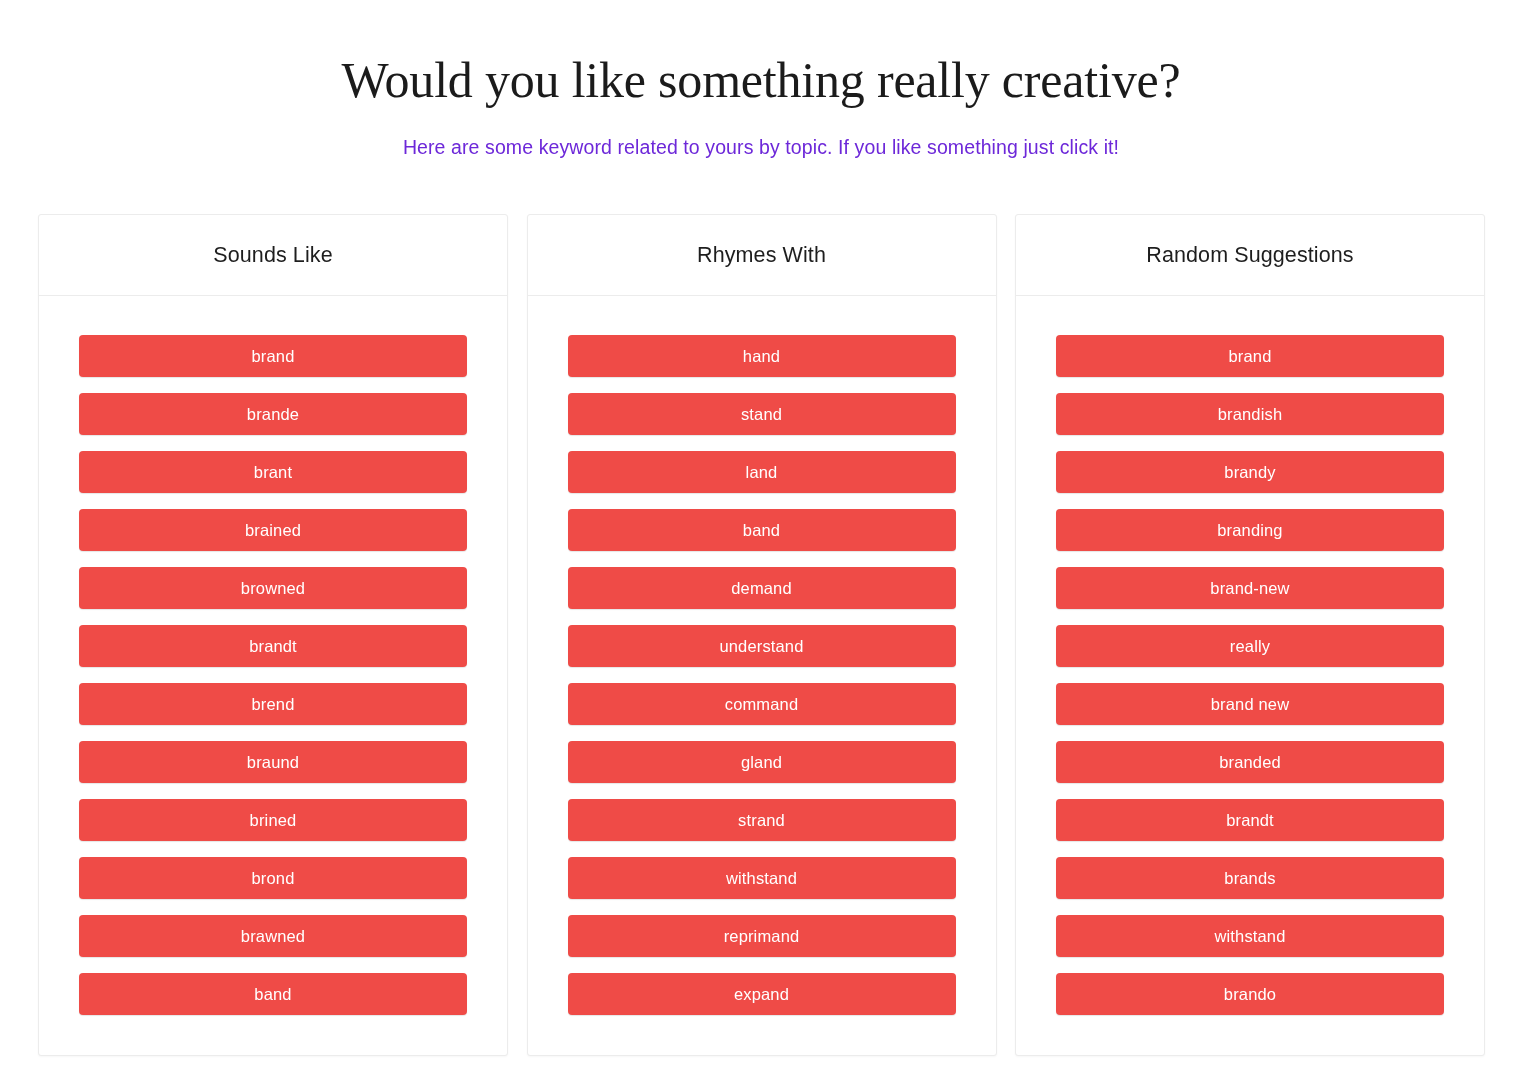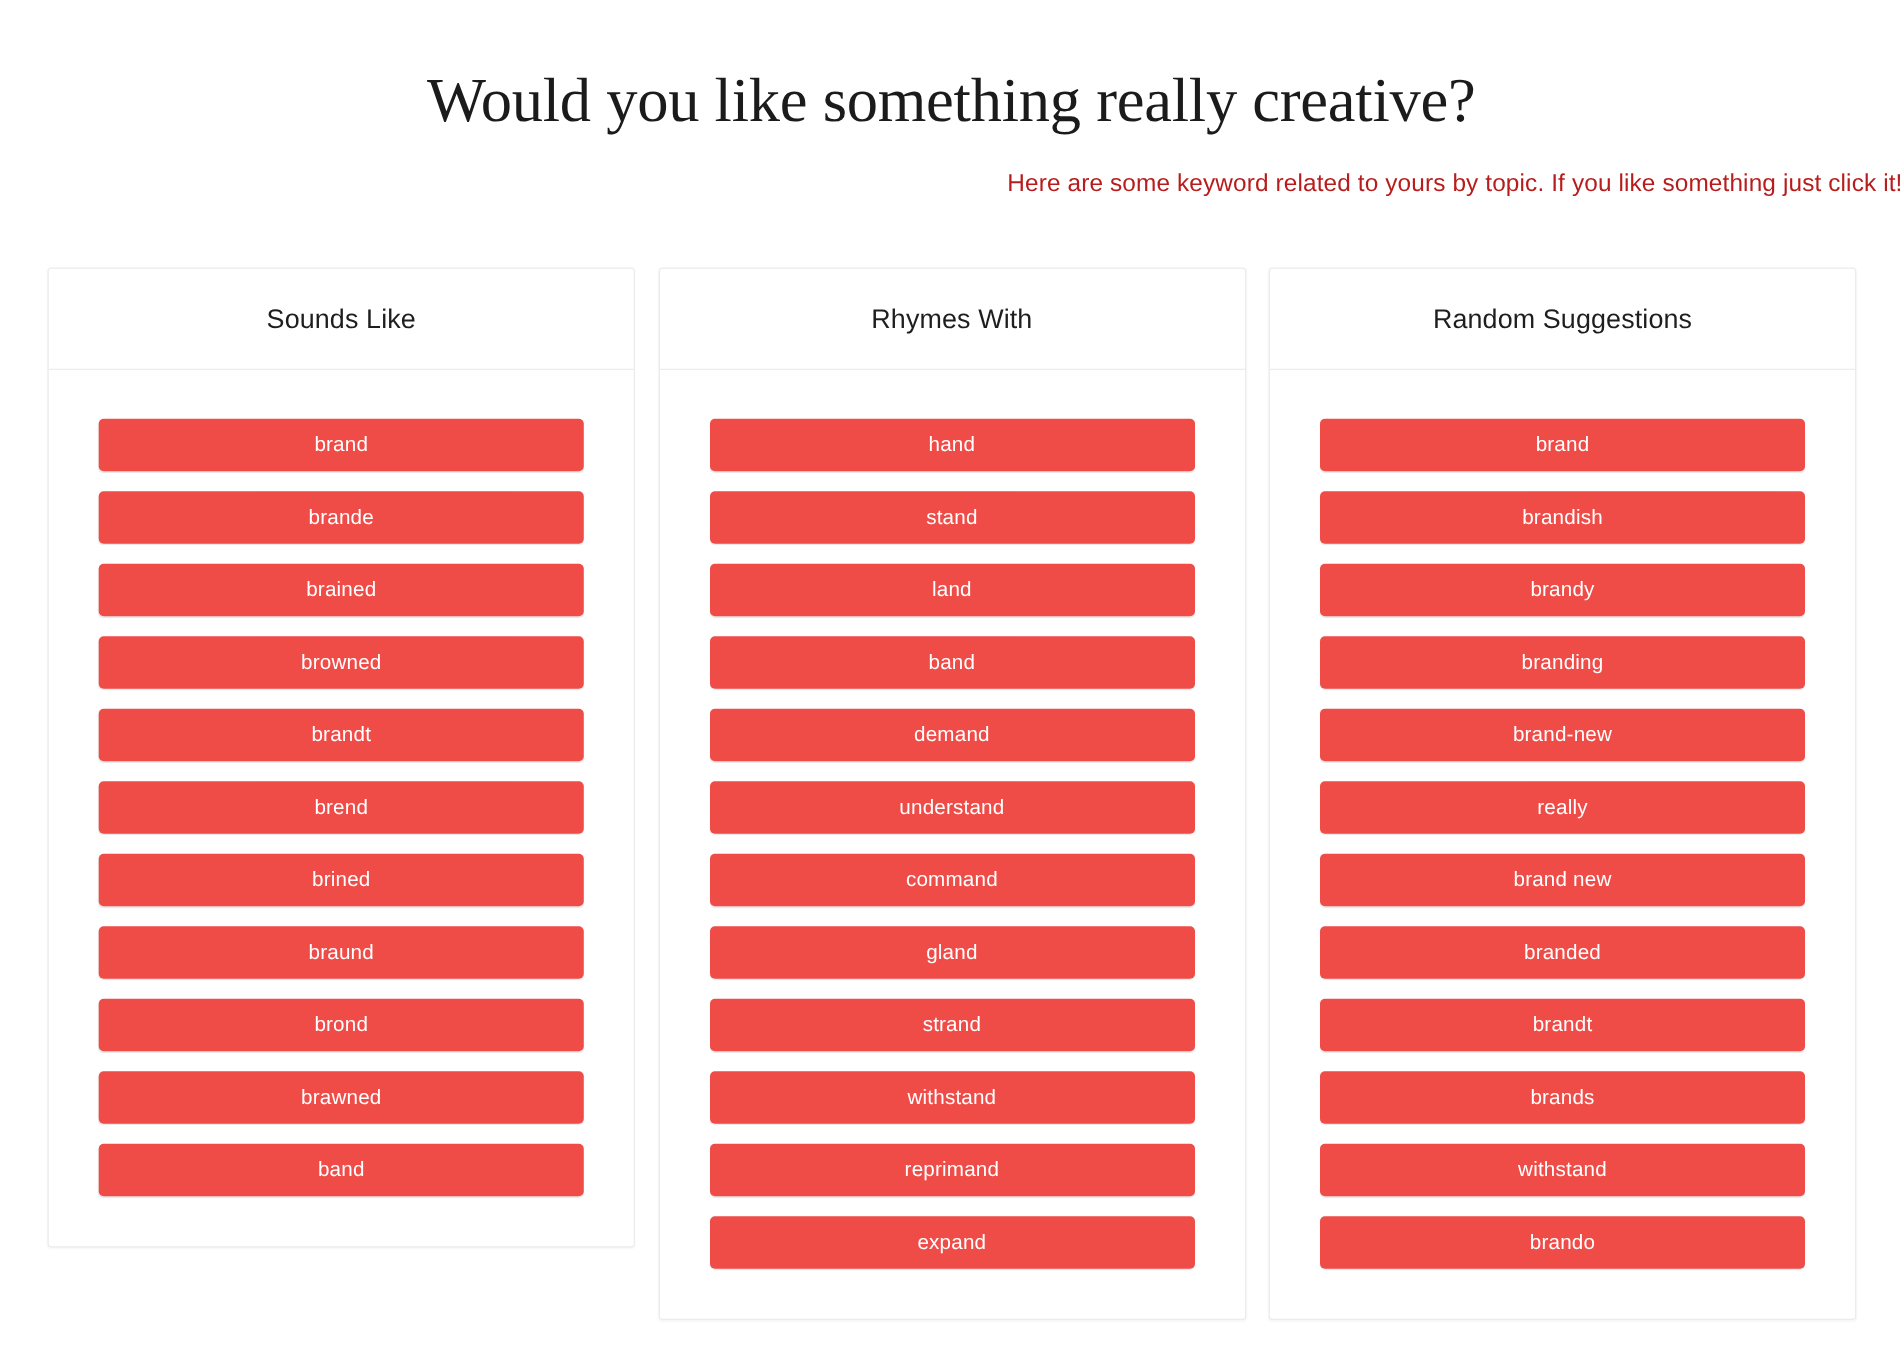--- a/index.html
+++ b/index.html
@@ -34,25 +34,24 @@
     font-weight: 400;
     line-height: 1.15;
     color: #1b1b1b;
     margin: 0;
     letter-spacing: -0.2px;
   }
   .page-subtitle {
     font-family: "Liberation Sans", sans-serif;
     font-size: 19.5px;
     font-weight: 400;
-    color: #b91c1c;
+    color: #6d28d9;
     margin: 0;
     padding-top: 26px;
     letter-spacing: 0.1px;
-    text-align: right;
   }
 
   
   .columns {
     position: absolute;
     left: 38px;
     top: 214px;
     width: 1447px;
     display: flex;
     flex-direction: row;
@@ -129,26 +128,27 @@
 
   <div class="columns">
 
     <div class="card">
       <div class="card-header">
         <span class="card-header-title">Sounds Like</span>
       </div>
       <div class="card-body">
         <button class="word-button">brand</button>
         <button class="word-button">brande</button>
+        <button class="word-button">brant</button>
         <button class="word-button">brained</button>
         <button class="word-button">browned</button>
         <button class="word-button">brandt</button>
         <button class="word-button">brend</button>
+        <button class="word-button">braund</button>
         <button class="word-button">brined</button>
-        <button class="word-button">braund</button>
         <button class="word-button">brond</button>
         <button class="word-button">brawned</button>
         <button class="word-button">band</button>
       </div>
     </div>
 
     <div class="card">
       <div class="card-header">
         <span class="card-header-title">Rhymes With</span>
       </div>

